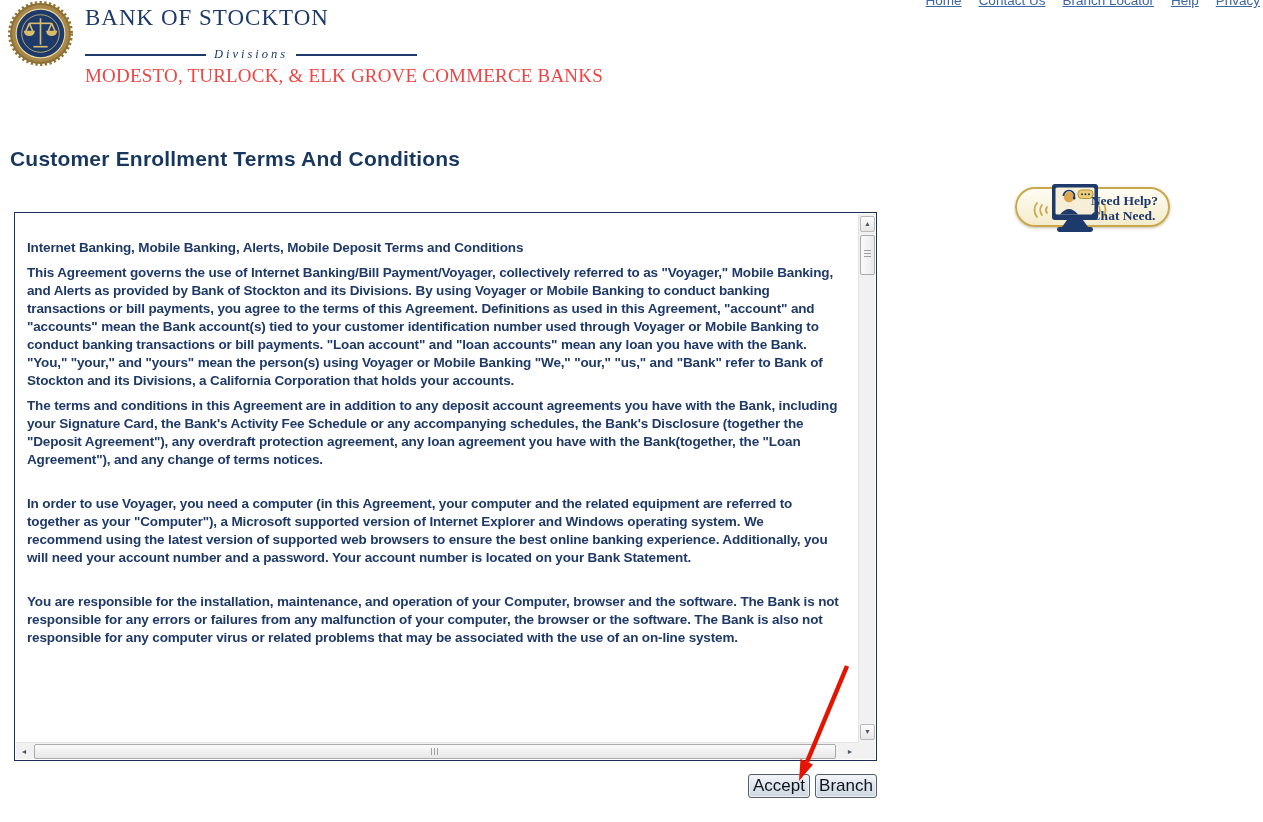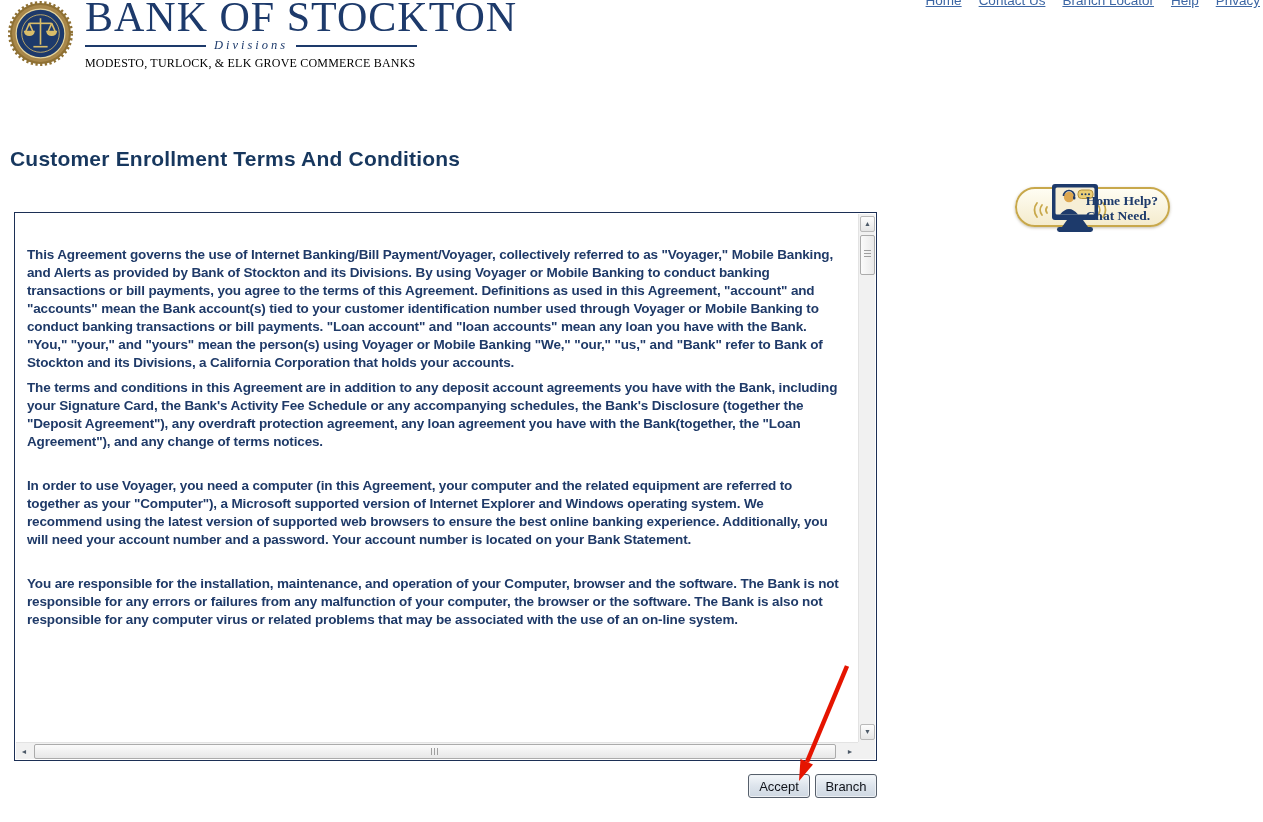--- a/index.html
+++ b/index.html
@@ -8,32 +8,32 @@
     position:relative; width:1263px; height:822px;
     background:#ffffff; overflow:hidden;
     font-family:"Liberation Sans", sans-serif;
   }
 
   
   .logo { position:absolute; left:8px; top:1px; display:flex; }
   .seal { width:65px; height:65px; flex:0 0 65px; }
   .logo-text { margin-left:12px; width:332px; color:#1d3a6b; }
   .bank-name {
-    font-family:"Liberation Serif", serif; font-size:42px; line-height:33px;
+    font-family:"Liberation Serif", serif; font-size:23px; line-height:33px;
     letter-spacing:1px; white-space:nowrap; color:#1d3a6b;
   }
-  .divisions-row { display:flex; align-items:center; margin-top:4px; }
+  .divisions-row { display:flex; align-items:center; margin-top:13px; }
   .divisions-row .rule { flex:1; height:2px; background:#1d3a6b; }
   .divisions-label {
     font-family:"Liberation Serif", serif; font-style:italic; font-size:12.5px;
     letter-spacing:3px; padding:0 8px; color:#1d3a6b;
   }
   .logo-subtitle {
-    font-family:"Liberation Serif", serif; font-size:12px; letter-spacing:0.2px;
-    margin-top:3px; white-space:nowrap; color:#000000;
+    font-family:"Liberation Serif", serif; font-size:19px; letter-spacing:0.2px;
+    margin-top:3px; white-space:nowrap; color:#ef4444;
   }
 
   .top-nav {
     position:absolute; top:-7px; right:3px; display:flex; gap:17px;
     font-size:13.5px;
   }
   .top-nav a { color:#3c66a4; text-decoration:underline; cursor:pointer; white-space:nowrap; }
 
   
   .page-title {
@@ -97,21 +97,21 @@
   }
   .hthumb::after {
     content:""; position:absolute; top:3px; bottom:3px; left:50%; width:9px; margin-left:-4px;
     background:repeating-linear-gradient(to right,#9f9f9f 0 1px,transparent 1px 3px);
   }
   .scroll-corner { position:absolute; right:1px; bottom:1px; width:17px; height:17px; background:#f1f1f1; }
 
   
   .action-btn {
     position:absolute; top:774px; width:62px; height:24px;
-    font-family:"Liberation Sans", sans-serif; font-size:13px; color:#10131a;
+    font-family:"Liberation Sans", sans-serif; font-size:17px; color:#10131a;
     background:linear-gradient(#f4f7fa,#dde4ec 50%,#cfd8e2);
     border:1px solid #565f6b; border-radius:3px;
     box-shadow:0 0 0 1px #eef1f5 inset; cursor:pointer; text-align:center; padding:0;
   }
   .accept { left:748px; }
   .decline { left:815px; }
 
   
   .red-arrow { position:absolute; left:780px; top:652px; width:95px; height:145px; pointer-events:none; }
 
@@ -170,20 +170,21 @@
     <a>Contact Us</a>
     <a>Branch Locator</a>
     <a>Help</a>
     <a>Privacy</a>
   </nav>
 
   <h1 class="page-title">Customer Enrollment Terms And Conditions</h1>
 
   <div class="terms-box">
     <div class="terms-content">
+      <p class="t-head">Internet Banking, Mobile Banking, Alerts, Mobile Deposit Terms and Conditions</p>
       <p class="t-gap-sm">This Agreement governs the use of Internet Banking/Bill Payment/Voyager, collectively referred to as "Voyager," Mobile Banking, and Alerts as provided by Bank of Stockton and its Divisions. By using Voyager or Mobile Banking to conduct banking transactions or bill payments, you agree to the terms of this Agreement. Definitions as used in this Agreement, "account" and "accounts" mean the Bank account(s) tied to your customer identification number used through Voyager or Mobile Banking to conduct banking transactions or bill payments. "Loan account" and "loan accounts" mean any loan you have with the Bank. "You," "your," and "yours" mean the person(s) using Voyager or Mobile Banking "We," "our," "us," and "Bank" refer to Bank of Stockton and its Divisions, a California Corporation that holds your accounts.</p>
       <p class="t-gap-sm">The terms and conditions in this Agreement are in addition to any deposit account agreements you have with the Bank, including your Signature Card, the Bank's Activity Fee Schedule or any accompanying schedules, the Bank's Disclosure (together the "Deposit Agreement"), any overdraft protection agreement, any loan agreement you have with the Bank(together, the "Loan Agreement"), and any change of terms notices.</p>
       <p class="t-gap-lg">In order to use Voyager, you need a computer (in this Agreement, your computer and the related equipment are referred to together as your "Computer"), a Microsoft supported version of Internet Explorer and Windows operating system. We recommend using the latest version of supported web browsers to ensure the best online banking experience. Additionally, you will need your account number and a password. Your account number is located on your Bank Statement.</p>
       <p class="t-gap-lg">You are responsible for the installation, maintenance, and operation of your Computer, browser and the software. The Bank is not responsible for any errors or failures from any malfunction of your computer, the browser or the software. The Bank is also not responsible for any computer virus or related problems that may be associated with the use of an on-line system.</p>
     </div>
 
     <div class="vscroll">
       <div class="sbtn up">▲</div>
       <div class="vthumb"></div>
       <div class="sbtn down">▼</div>
@@ -231,18 +232,18 @@
 
       <rect x="47" y="7" width="15" height="8.5" rx="3.5" fill="#eccf76" stroke="#b5923c" stroke-width="1"></rect>
       <circle cx="51" cy="11.2" r="1" fill="#1d3a6b"></circle>
       <circle cx="54.5" cy="11.2" r="1" fill="#1d3a6b"></circle>
       <circle cx="58" cy="11.2" r="1" fill="#1d3a6b"></circle>
 
       <path d="M36 37 h16 l5 7 h-26 z" fill="#1d3a6b"></path>
       <rect x="26" y="44" width="36" height="5" rx="2.4" fill="#1d3a6b"></rect>
     </svg>
     <div class="chat-text">
-      <div>Home Help?</div>
+      <div>Need Help?</div>
       <div>Chat Need.</div>
     </div>
   </div>
 
 </div>
 
 </body></html>

